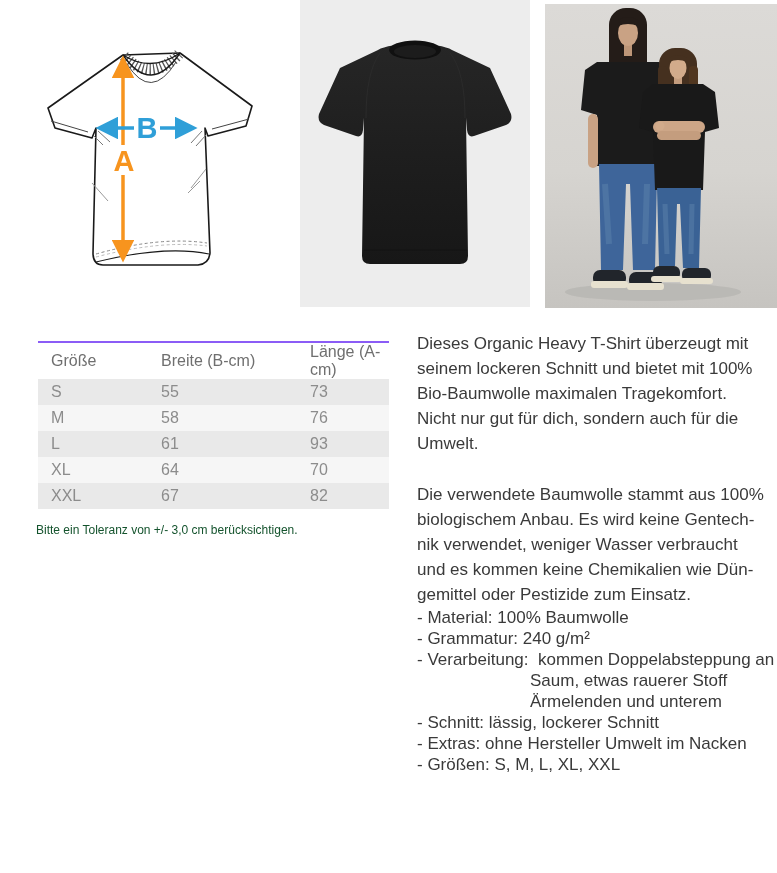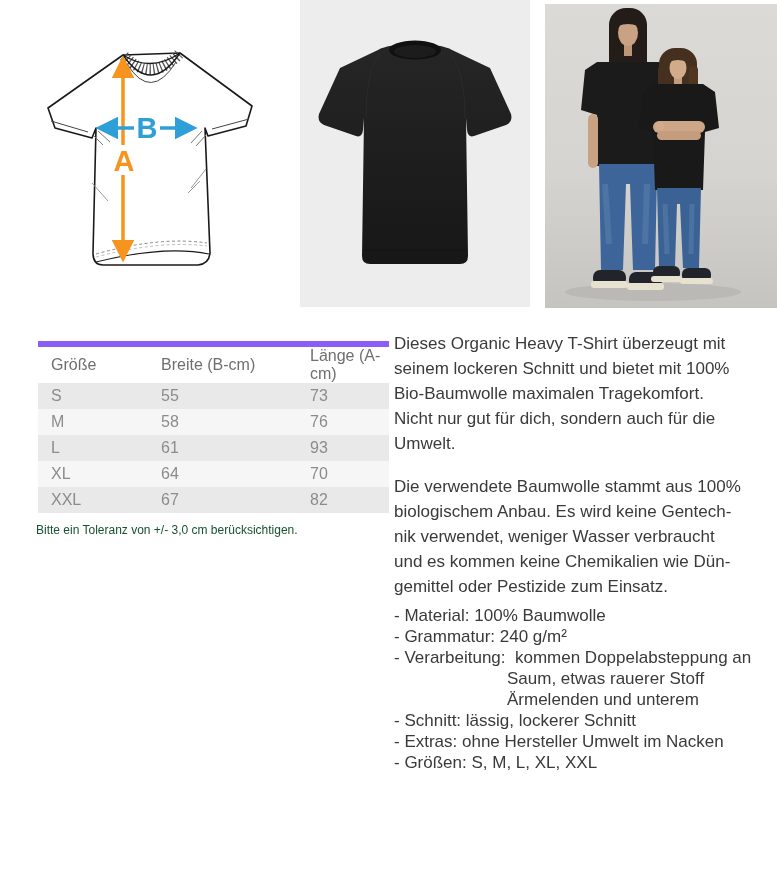--- a/index.html
+++ b/index.html
@@ -5,32 +5,32 @@
   html,body{margin:0;padding:0;background:#ffffff}
   body{width:777px;height:873px;position:relative;overflow:hidden;
        font-family:"Liberation Sans",sans-serif;-webkit-font-smoothing:antialiased}
   figure{margin:0;position:absolute}
   .size-diagram{left:30px;top:33px;width:240px;height:252px;background:#fff}
   .product-photo{left:300px;top:0;width:230px;height:307px;background:#ededed;
        display:flex;align-items:flex-start;justify-content:center}
   .models-photo{left:545px;top:4px;width:232px;height:304px;
        background:linear-gradient(180deg,#dcdad7 0%,#d6d4d0 55%,#c6c4c0 100%);overflow:hidden}
   table.size{position:absolute;left:38px;top:341px;width:351px;border-collapse:collapse;
-       font-size:16px;border-top:6px solid #8b5cf6}
+       font-size:16px;border-top:2px solid #8b5cf6}
   table.size th{font-weight:400;color:#6f6f6f;text-align:left;height:30px;padding:0 0 0 13px;background:#fff}
   table.size td{color:#8c8c8c;height:26px;padding:0 0 0 13px}
   table.size .c0{width:97px}
   table.size .c1{width:136px}
   table.size tbody tr:nth-child(odd){background:#e9e9e9}
   table.size tbody tr:nth-child(even){background:#f6f6f6}
   .note{position:absolute;left:36px;top:511px;font-size:12px;color:#14532d}
-  .desc{position:absolute;left:394px;top:331px;width:360px;font-size:17px;color:#3a3a3a}
+  .desc{position:absolute;left:417px;top:331px;width:360px;font-size:17px;color:#3a3a3a}
   .para{white-space:pre;line-height:25px}
-  .para + .para{margin-top:18px}
-  .bullets{margin-top:6px}
+  .para + .para{margin-top:26px}
+  .bullets{margin-top:0}
   .bl{white-space:pre;line-height:21px}
   .bl.hang{padding-left:113px}
 </style>
 </head>
 <body>
 
 <div>
 
   <figure class="size-diagram">
     <svg width="240" height="252" viewBox="0 0 240 252">

